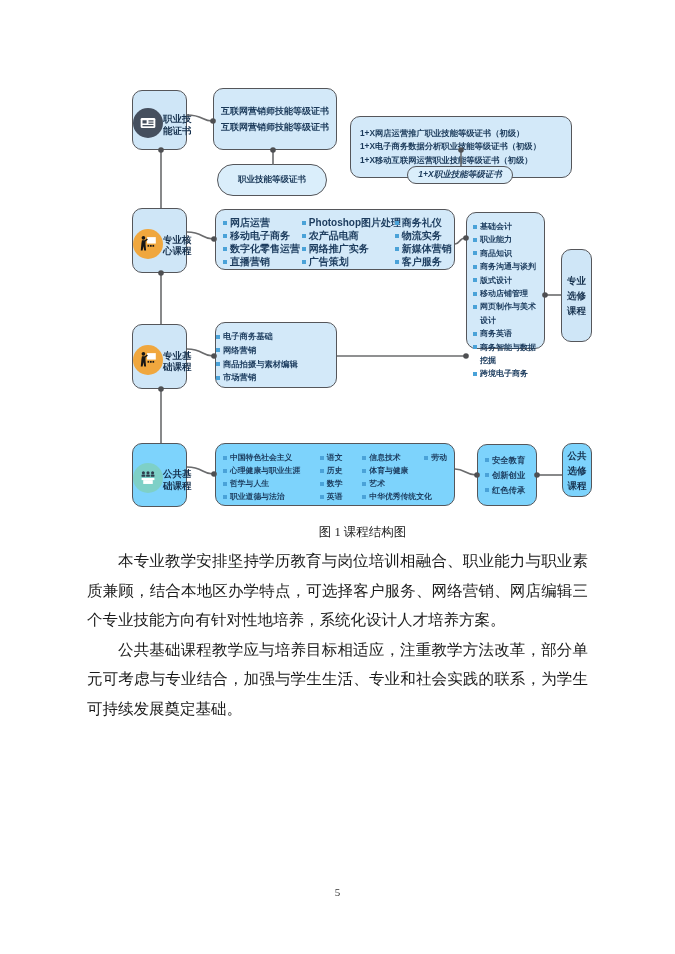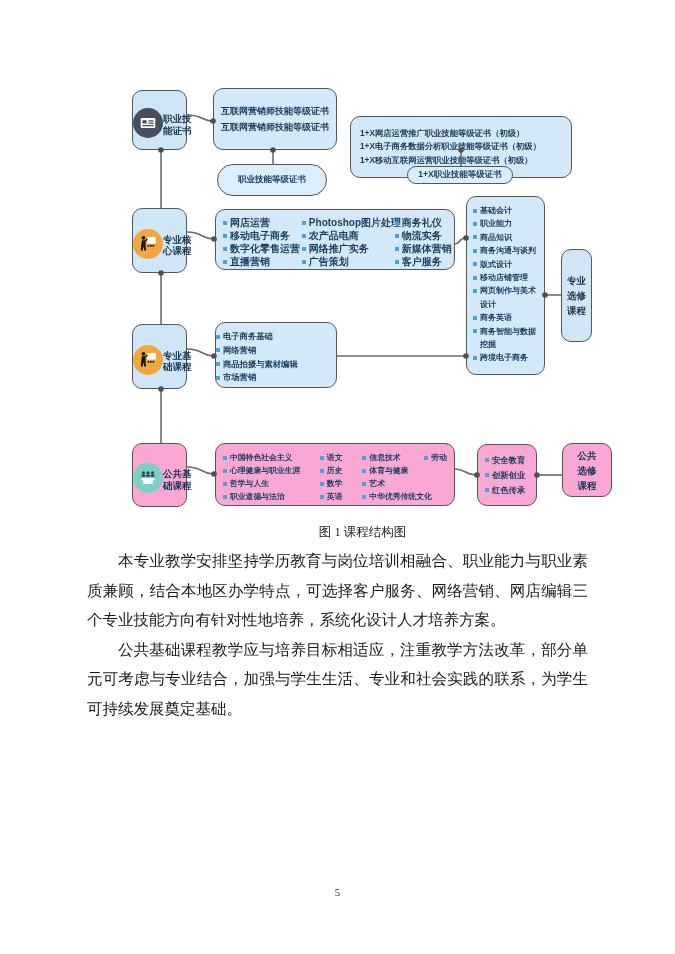--- a/index.html
+++ b/index.html
@@ -7,21 +7,21 @@
     position:relative; width:675px; height:954px; margin:0 auto;
     background:#ffffff; outline:1px solid #cfcfcf; overflow:hidden;
     font-family:"Liberation Sans","DejaVu Sans",sans-serif;
   }
   
   .dbox {
     position:absolute; box-sizing:border-box;
     border:1.6px solid #55565a; border-radius:10px;
     background:#d3e9f9; z-index:2;
   }
-  .teal  { background:#f9a8d4; }
+  .teal  { background:#7dd3fc; }
   .lblue { background:#cfe6f7; }
 
   .badge { display:flex; align-items:center; padding-top:6px; }
   .icon-circle { width:30px; height:30px; border-radius:50%; flex:0 0 auto;
                  display:flex; align-items:center; justify-content:center; }
   .ic-dark   { background:#454f5e; }
   .ic-orange { background:#f0a73e; }
   .ic-teal   { background:#7ed0c7; }
   .badge-text { margin-top:3px; text-align:center; font-weight:bold;
                 font-size:9.5px; line-height:11.5px; color:#16314e; }
@@ -141,21 +141,21 @@
 
   <div class="dbox" style="left:350px; top:88px; width:222px; height:62px;margin-top:28px;">
     <div class="vcenter xbox-lines">
 
     <span>1+X网店运营推广职业技能等级证书（初级）</span>
         <span>1+X电子商务数据分析职业技能等级证书（初级）</span>
         <span>1+X移动互联网运营职业技能等级证书（初级）</span>
       </div>
   </div>
 
-  <div class="pill" style="left:407px; top:166px; width:106px; height:18px;">
+  <div class="pill" style="left:407px; top:166px; width:106px; height:18px;font-style:italic;">
     <span>1+X职业技能等级证书</span>
   </div>
 
   <div class="dbox lblue badge" style="left:132px; top:208px; width:55px; height:65px;">
     <span class="icon-circle ic-orange">
       <svg width="22" height="22" viewBox="0 0 24 24">
         <rect x="11" y="4.5" width="9.5" height="7" fill="#fff"></rect>
         <circle cx="7" cy="5.3" r="2" fill="#161616"></circle>
         <path d="M5.4 7.8 L8.6 7.8 L10.8 5.9 L11.9 7 L9.3 9.4 L9.3 12.5 L9.9 19 L7.9 19 L7 14.5 L6.1 19 L4.1 19 L4.8 11.5 Z" fill="#161616"></path>
         <rect x="11.5" y="13" width="1.8" height="2" fill="#161616"></rect>
@@ -265,21 +265,21 @@
           <span class="bullet"></span>
           <span class="itxt">商品拍摄与素材编辑</span>
         </div>
         <div class="item">
           <span class="bullet"></span>
           <span class="itxt">市场营销</span>
         </div>
       </div>
   </div>
 
-  <div class="dbox" style="left:466px; top:196px; width:79px; height:179px; padding:7px 8px 0 6px;">
+  <div class="dbox" style="left:466px; top:212px; width:79px; height:137px; padding:7px 8px 0 6px;">
     <div class="ilist fs-elec">
 
     <div class="item">
           <span class="bullet"></span>
           <span class="itxt">基础会计</span>
         </div>
         <div class="item">
           <span class="bullet"></span>
           <span class="itxt">职业能力</span>
         </div>
@@ -427,21 +427,21 @@
           <span class="bullet"></span>
           <span class="itxt">创新创业</span>
         </div>
         <div class="item">
           <span class="bullet"></span>
           <span class="itxt">红色传承</span>
         </div>
       </div>
   </div>
 
-  <div class="dbox teal side-label" style="left:562px; top:443px; width:50px; height:54px;">
+  <div class="dbox teal side-label" style="left:562px; top:443px; width:30px; height:54px;">
     <div class="side-label" style="height:auto;">
 
     <span>公共</span>
         <span>选修</span>
         <span>课程</span>
       </div>
   </div>
 
   <div class="caption">图 1 课程结构图</div>
 

